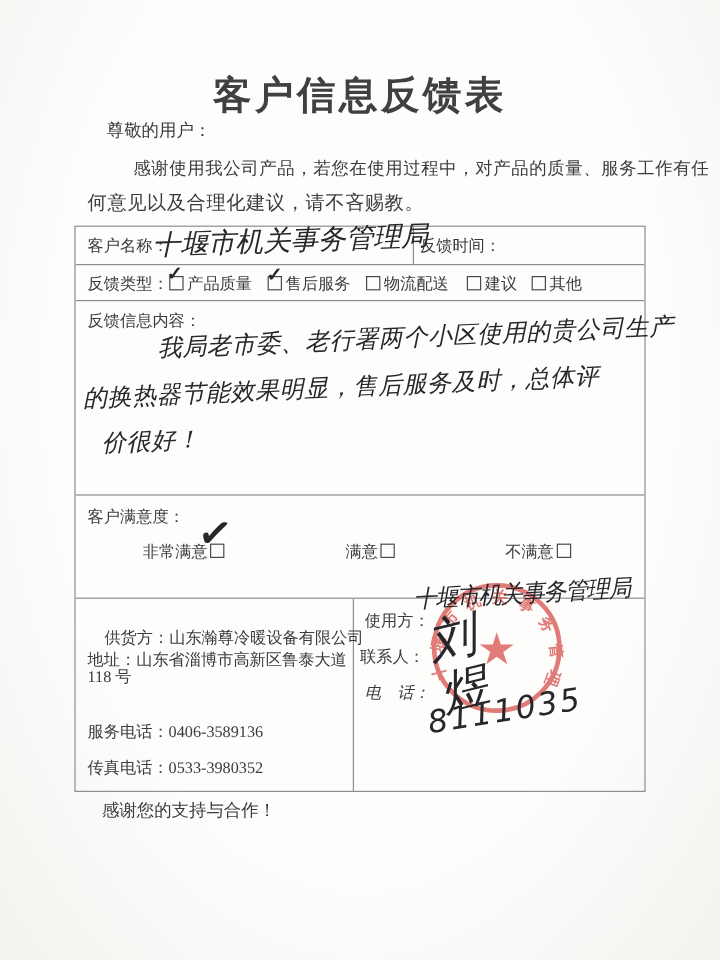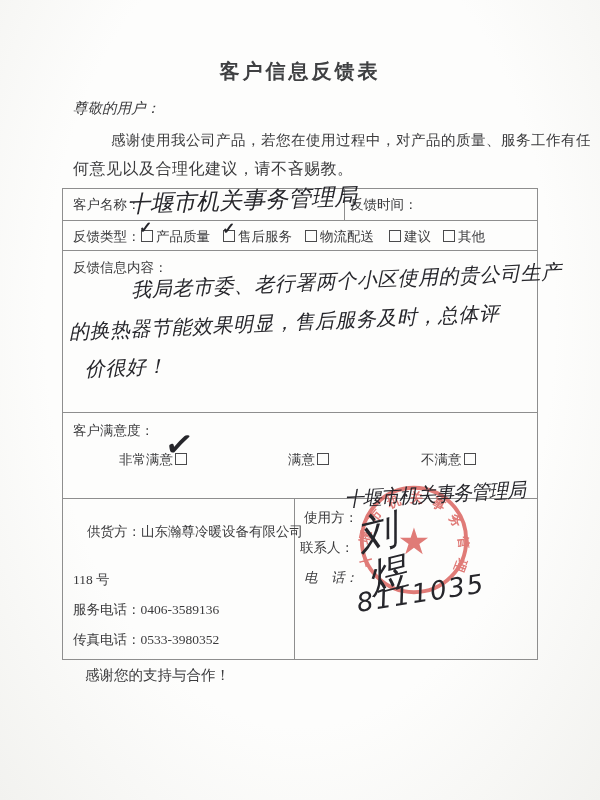--- a/index.html
+++ b/index.html
@@ -9,24 +9,24 @@
     font-family:"Liberation Serif", serif;
   }
   .page{
     position:relative;width:600px;height:800px;
     background:
       radial-gradient(ellipse at 50% 40%, #fdfdfc 60%, #f2f2ef 100%);
     color:#3b3b3d;
   }
   .title{
     position:absolute;top:58px;left:0;width:600px;
-    text-align:center;font-size:20px;font-weight:bold;letter-spacing:3px;
+    text-align:center;font-size:32px;font-weight:bold;letter-spacing:3px;
     font-family:"Liberation Sans", sans-serif;color:#3f4042;margin:0;
   }
-  .salutation{position:absolute;left:73px;top:99px;font-size:14.5px;font-style:italic;}
+  .salutation{position:absolute;left:89px;top:99px;font-size:14.5px;}
   .intro1{position:absolute;left:111px;top:131px;font-size:14.5px;letter-spacing:0.5px;}
   .intro2{position:absolute;left:73px;top:159px;font-size:16px;letter-spacing:0.5px;}
   .closing{position:absolute;left:85px;top:666px;font-size:14.5px;}
 
   
   .ftable{position:absolute;left:62px;top:188px;width:476px;height:472px;
     border:1px solid #8e8e8e;box-sizing:border-box;font-size:13.5px;}
   .trow{position:absolute;left:0;width:100%;box-sizing:border-box;}
   .r1{top:0;height:32px;border-bottom:1px solid #8e8e8e;}
   .r2{top:32px;height:30px;border-bottom:1px solid #8e8e8e;}
@@ -111,21 +111,22 @@
         <span>满意</span><span class="cbx"></span>
       </span>
       <span class="opt sat-opt" style="left:358px;top:38px;">
         <span>不满意</span><span class="cbx"></span>
       </span>
     </div>
 
     <div class="trow r5">
       <div class="vdiv" style="left:231px;"></div>
       <span class="lbl" style="left:24px;top:12px;margin-top:12px;"><span>供货方：</span><span>山东瀚尊冷暖设备有限公司</span></span>
-      <span class="lbl" style="left:10px;top:72px;font-family:Liberation Serif, serif;"><span>118 号</span></span>
+      <span class="lbl" style="left:10px;top:42px;"><span>地址：</span><span>山东省淄博市高新区鲁泰大道</span></span>
+      <span class="lbl" style="left:10px;top:56px;font-family:Liberation Serif, serif;"><span>118 号</span></span>
       <span class="lbl" style="left:10px;top:102px;"><span>服务电话：</span><span>0406-3589136</span></span>
       <span class="lbl" style="left:10px;top:132px;"><span>传真电话：</span><span>0533-3980352</span></span>
       <span class="lbl" style="left:241px;top:10px;">使用方：</span>
       <span class="lbl" style="left:237px;top:40px;">联系人：</span>
       <span class="lbl" style="left:241px;top:70px;font-style:italic;">电　话：</span>
     </div>
   </div>
 
   <svg class="stamp" viewBox="0 0 120 120">
     <circle cx="60" cy="60" r="54" fill="none" stroke="#d85753" stroke-width="4"></circle>

